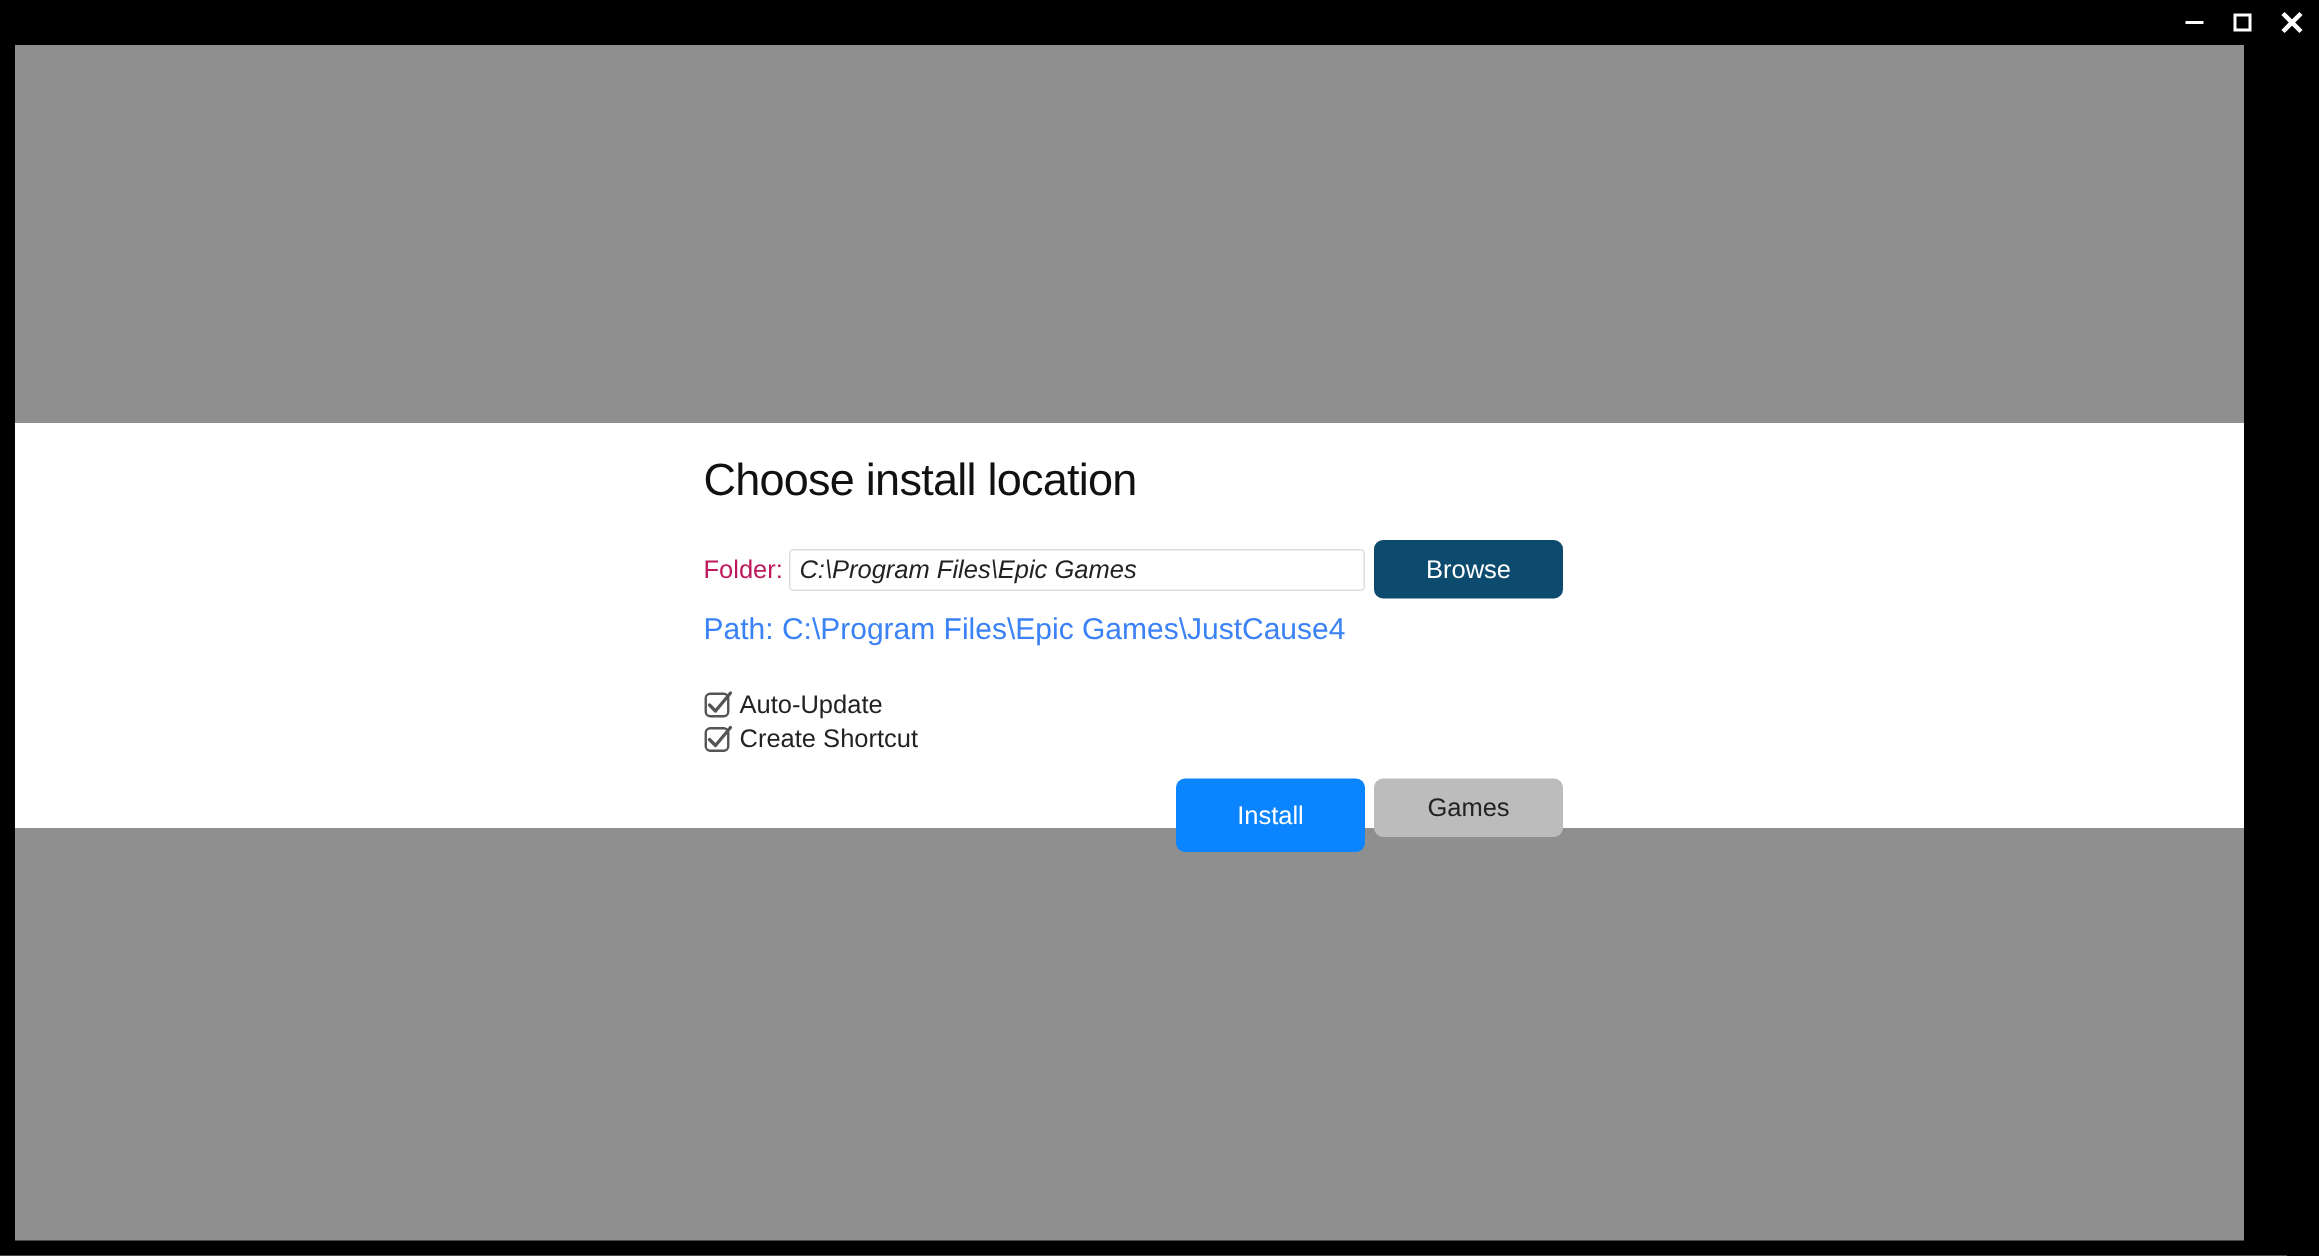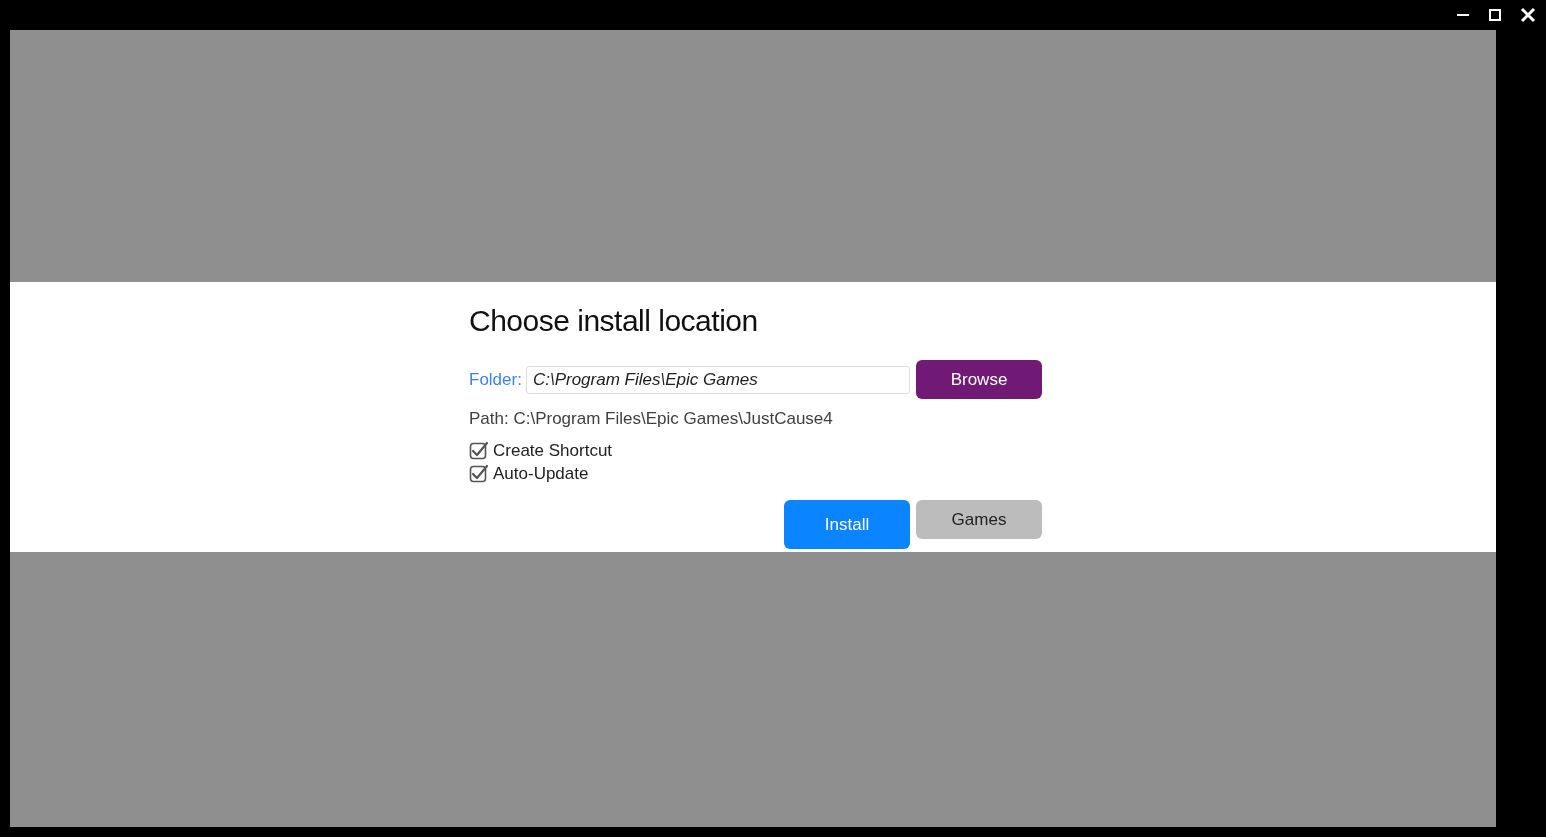--- a/index.html
+++ b/index.html
@@ -55,49 +55,49 @@
       margin-bottom: 22px;
       letter-spacing: -0.5px;
     }
     .folder-row {
       display: flex;
       align-items: center;
       margin-bottom: 10px;
     }
     .folder-label {
       font-size: 17px;
-      color: #3b82f6;
+      color: #be185d;
       margin-right: 4px;
     }
     .folder-input {
       flex: 1;
       height: 28px;
       border: 1px solid #ddd;
       border-radius: 3px;
       padding: 2px 6px;
       font-size: 17px;
       color: #222;
       background: #fff;
       margin-right: 6px;
       font-style: italic;
     }
     .browse-btn {
       width: 126px;
       height: 39px;
-      background: #701a75;
+      background: #0c4a6e;
       color: #fff;
       border: none;
       border-radius: 6px;
       font-size: 17px;
       cursor: pointer;
     }
     .path-row {
-      font-size: 17px;
-      color: #404040;
-      margin-bottom: 12px;
+      font-size: 20px;
+      color: #3b82f6;
+      margin-bottom: 28px;
     }
     .checkbox-row {
       display: flex;
       align-items: center;
       margin-bottom: 3px;
     }
     .checkbox-icon {
       width: 20px;
       height: 20px;
       margin-right: 4px;
@@ -172,31 +172,31 @@
         <span class="path-prefix">Path: </span><span class="path-value">C:\Program Files\Epic Games\JustCause4</span>
       </div>
 
       <div class="checkbox-row">
         <span class="checkbox-icon">
           <svg width="20" height="20" viewBox="0 0 20 20">
             <rect x="1.5" y="2.5" width="15" height="15" rx="3" ry="3" fill="none" stroke="#555" stroke-width="1.6"></rect>
             <path d="M4 10 L8 14 L18 2" fill="none" stroke="#555" stroke-width="2.2" stroke-linecap="round" stroke-linejoin="round"></path>
           </svg>
         </span>
-        <span class="checkbox-label">Create Shortcut</span>
+        <span class="checkbox-label">Auto-Update</span>
       </div>
 
       <div class="checkbox-row">
         <span class="checkbox-icon">
           <svg width="20" height="20" viewBox="0 0 20 20">
             <rect x="1.5" y="2.5" width="15" height="15" rx="3" ry="3" fill="none" stroke="#555" stroke-width="1.6"></rect>
             <path d="M4 10 L8 14 L18 2" fill="none" stroke="#555" stroke-width="2.2" stroke-linecap="round" stroke-linejoin="round"></path>
           </svg>
         </span>
-        <span class="checkbox-label">Auto-Update</span>
+        <span class="checkbox-label">Create Shortcut</span>
       </div>
 
       <div class="button-row">
         <button class="install-btn">Install</button>
         <button class="cancel-btn">Games</button>
       </div>
     </div>
   </div>
 </div>
 

